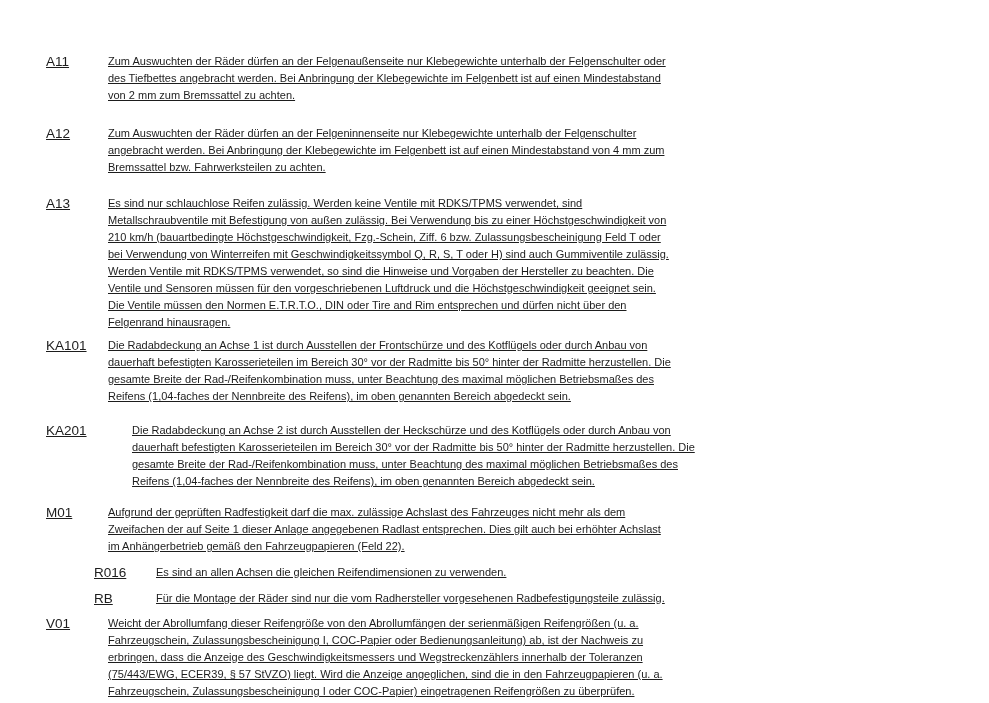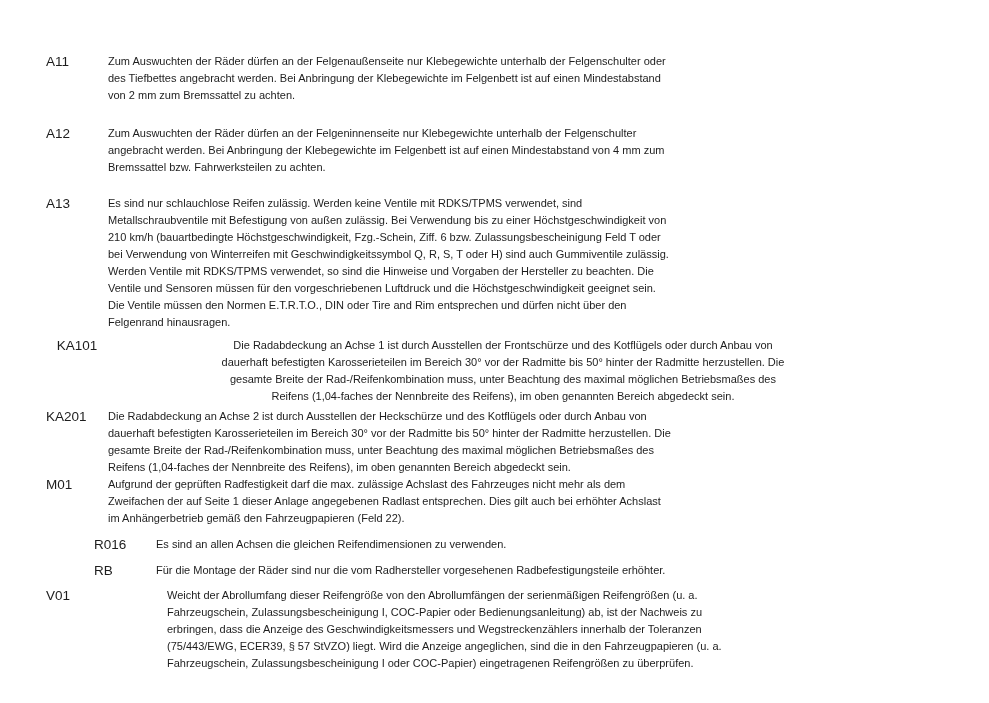--- a/index.html
+++ b/index.html
@@ -11,22 +11,23 @@
     width: 989px;
     height: 703px;
     overflow: hidden;
     font-family: "Liberation Sans", sans-serif;
     color: #1d1d1d;
   }
   .doc-page {
     box-sizing: border-box;
     width: 989px;
     height: 538px;
-    padding: 53px 32px 0 46px;
+    padding: 53px 56px 0 46px;
     background: #ffffff;
+    text-decoration: underline;
   }
   .req-row {
     display: flex;
     align-items: flex-start;
   }
   .req-code {
     flex: 0 0 62px;
     font-size: 13.5px;
     line-height: 17px;
     white-space: nowrap;
@@ -34,25 +35,25 @@
   .req-text {
     flex: 0 0 790px;
     max-width: 790px;
     font-size: 11px;
     line-height: 17px;
     white-space: pre-line;
   }
   
   .mt-5  { margin-top: 21px; }
   .mt-4  { margin-top: 19px; }
-  .mt-6  { margin-top: 6px; text-align: center; }
-  .mt-17 { margin-top: 3px; }
-  .mt-2  { margin-top: 0; }
+  .mt-6  { margin-top: 6px; }
+  .mt-17 { margin-top: 17px; gap: 24px; }
+  .mt-2  { margin-top: 14px; }
   .mt-9  { margin-top: 9px; margin-left: 48px; }
-  .mt-8  { margin-top: 8px; justify-content: space-between; }
+  .mt-8  { margin-top: 8px; }
 </style>
 </head>
 <body>
 
 <div class="doc-page">
 
   <div class="req-row">
     <div class="req-code">A11</div>
     <div class="req-text">Zum Auswuchten der Räder dürfen an der Felgenaußenseite nur Klebegewichte unterhalb der Felgenschulter oder
 des Tiefbettes angebracht werden. Bei Anbringung der Klebegewichte im Felgenbett ist auf einen Mindestabstand
@@ -101,21 +102,21 @@
 im Anhängerbetrieb gemäß den Fahrzeugpapieren (Feld 22).</div>
   </div>
 
   <div class="req-row mt-9">
     <div class="req-code">R016</div>
     <div class="req-text">Es sind an allen Achsen die gleichen Reifendimensionen zu verwenden.</div>
   </div>
 
   <div class="req-row mt-9">
     <div class="req-code">RB</div>
-    <div class="req-text">Für die Montage der Räder sind nur die vom Radhersteller vorgesehenen Radbefestigungsteile erhöhter.</div>
+    <div class="req-text">Für die Montage der Räder sind nur die vom Radhersteller vorgesehenen Radbefestigungsteile zulässig.</div>
   </div>
 
   <div class="req-row mt-8">
     <div class="req-code">V01</div>
     <div class="req-text">Weicht der Abrollumfang dieser Reifengröße von den Abrollumfängen der serienmäßigen Reifengrößen (u. a.
 Fahrzeugschein, Zulassungsbescheinigung I, COC-Papier oder Bedienungsanleitung) ab, ist der Nachweis zu
 erbringen, dass die Anzeige des Geschwindigkeitsmessers und Wegstreckenzählers innerhalb der Toleranzen
 (75/443/EWG, ECER39, § 57 StVZO) liegt. Wird die Anzeige angeglichen, sind die in den Fahrzeugpapieren (u. a.
 Fahrzeugschein, Zulassungsbescheinigung I oder COC-Papier) eingetragenen Reifengrößen zu überprüfen.</div>
   </div>

